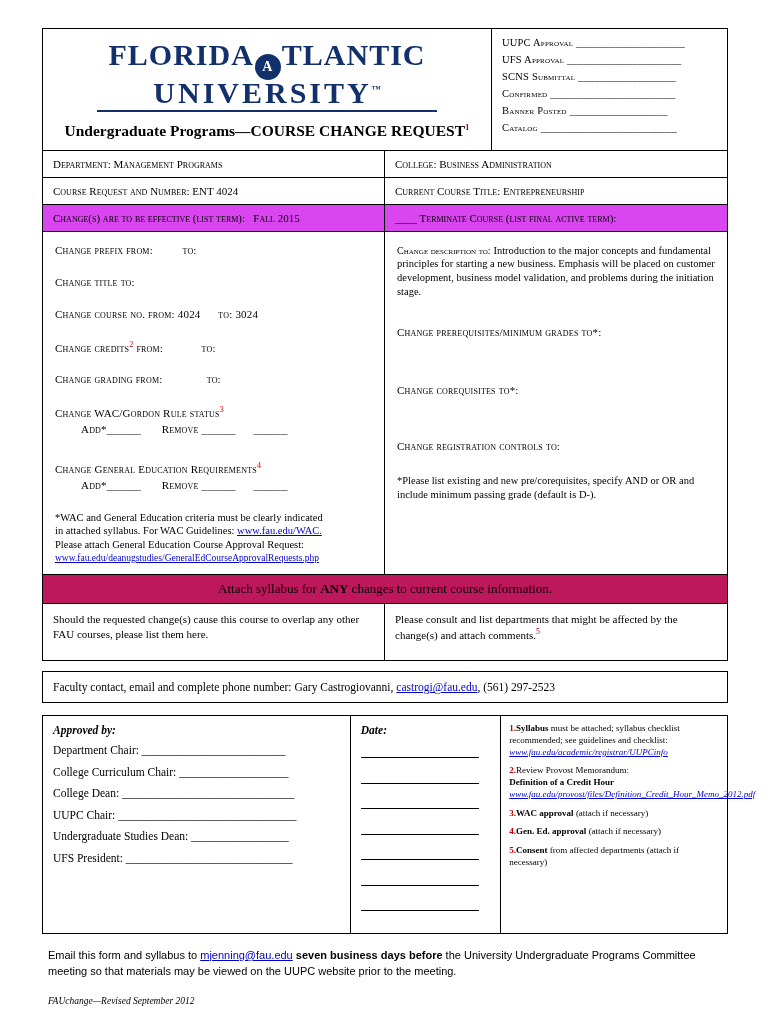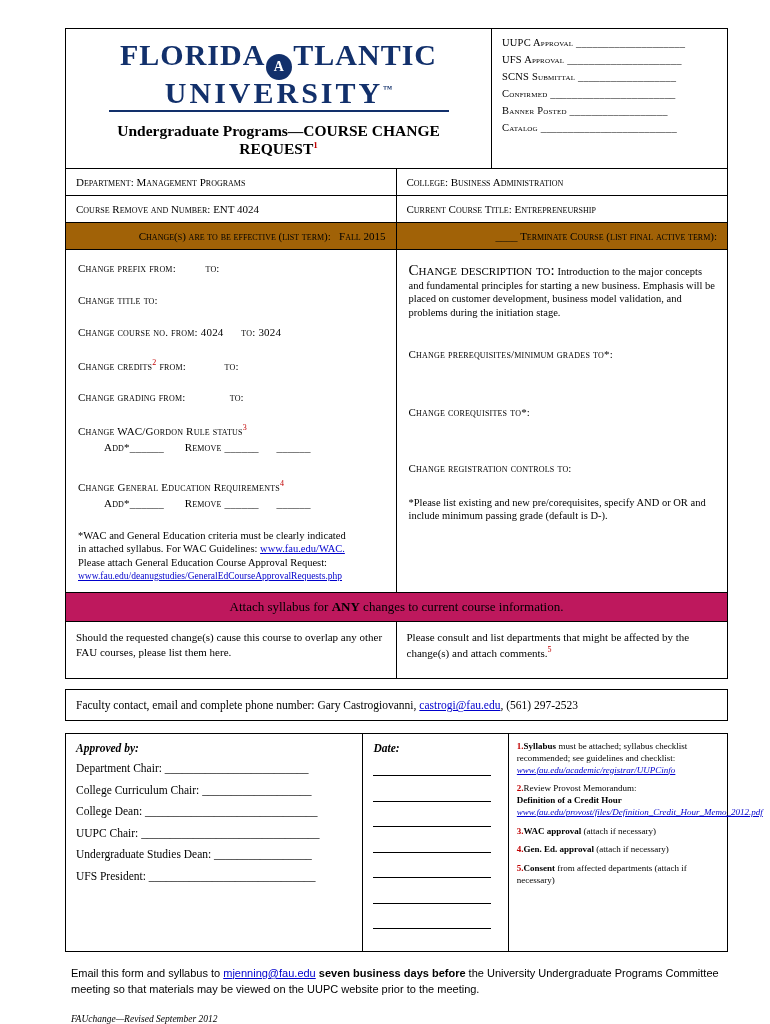--- a/index.html
+++ b/index.html
@@ -13,21 +13,21 @@
     font-family: "Liberation Serif", serif;
     color: #000;
     position: relative;
     overflow: hidden;
   }
   .page {
     position: relative;
     width: 770px;
     height: 1024px;
     box-sizing: border-box;
-    padding: 28px 42px 10px 65px;
+    padding: 28px 42px 10px 42px;
   }
   .sc { font-variant: small-caps; }
 
   
   .header-wrap {
     border: 1.5px solid #000;
     display: flex;
     align-items: stretch;
   }
   .header-left {
@@ -115,21 +115,21 @@
     padding: 7px 10px;
     font-size: 11px;
     font-variant: small-caps;
     box-sizing: border-box;
   }
   .cell.left {
     width: 50%;
     border-right: 1.5px solid #000;
   }
   .cell.right { width: 50%; }
-  .shaded { background: #a16207; text-align: right; }
+  .shaded { background: #d946ef; }
 
   
   .body-row { display: flex; border-bottom: 1.5px solid #000; }
   .body-col {
     box-sizing: border-box;
     padding: 12px 12px 10px 12px;
     font-size: 11px;
   }
   .body-col.left {
     width: 50%;
@@ -280,21 +280,21 @@
         <span>Department:</span>
         <span>Management Programs</span>
       </div>
       <div class="cell right">
         <span>College:</span>
         <span>Business Administration</span>
       </div>
     </div>
     <div class="row">
       <div class="cell left">
-        <span>Course Remove and Number:</span>
+        <span>Course Request and Number:</span>
         <span>ENT 4024</span>
       </div>
       <div class="cell right">
         <span>Current Course Title:</span>
         <span>Entrepreneurship</span>
       </div>
     </div>
     <div class="row">
       <div class="cell left shaded">
         <span>Change(s) are to be effective (list term):</span>
@@ -359,21 +359,21 @@
           <div>
             <span>in attached syllabus. For WAC Guidelines: </span><a class="link" href="#">www.fau.edu/WAC.</a>
           </div>
           <div>Please attach General Education Course Approval Request:</div>
           <div><a class="link" style="font-size:9.5px;" href="#">www.fau.edu/deanugstudies/GeneralEdCourseApprovalRequests.php</a></div>
         </div>
       </div>
 
       <div class="body-col right">
         <div style="margin-bottom:28px;">
-          <span class="sc" style="font-size:15px;">Change description to:</span>
+          <span class="sc" style="font-size:10px;">Change description to:</span>
           <span class="desc-text">Introduction to the major concepts and fundamental principles for starting a new business. Emphasis will be placed on customer development, business model validation, and problems during the initiation stage.</span>
         </div>
         <div class="fld" style="margin-bottom:46px;">
           <span>Change prerequisites/minimum grades to*:</span>
         </div>
         <div class="fld" style="margin-bottom:44px;">
           <span>Change corequisites to*:</span>
         </div>
         <div class="fld" style="margin-bottom:22px;">
           <span>Change registration controls to:</span>

